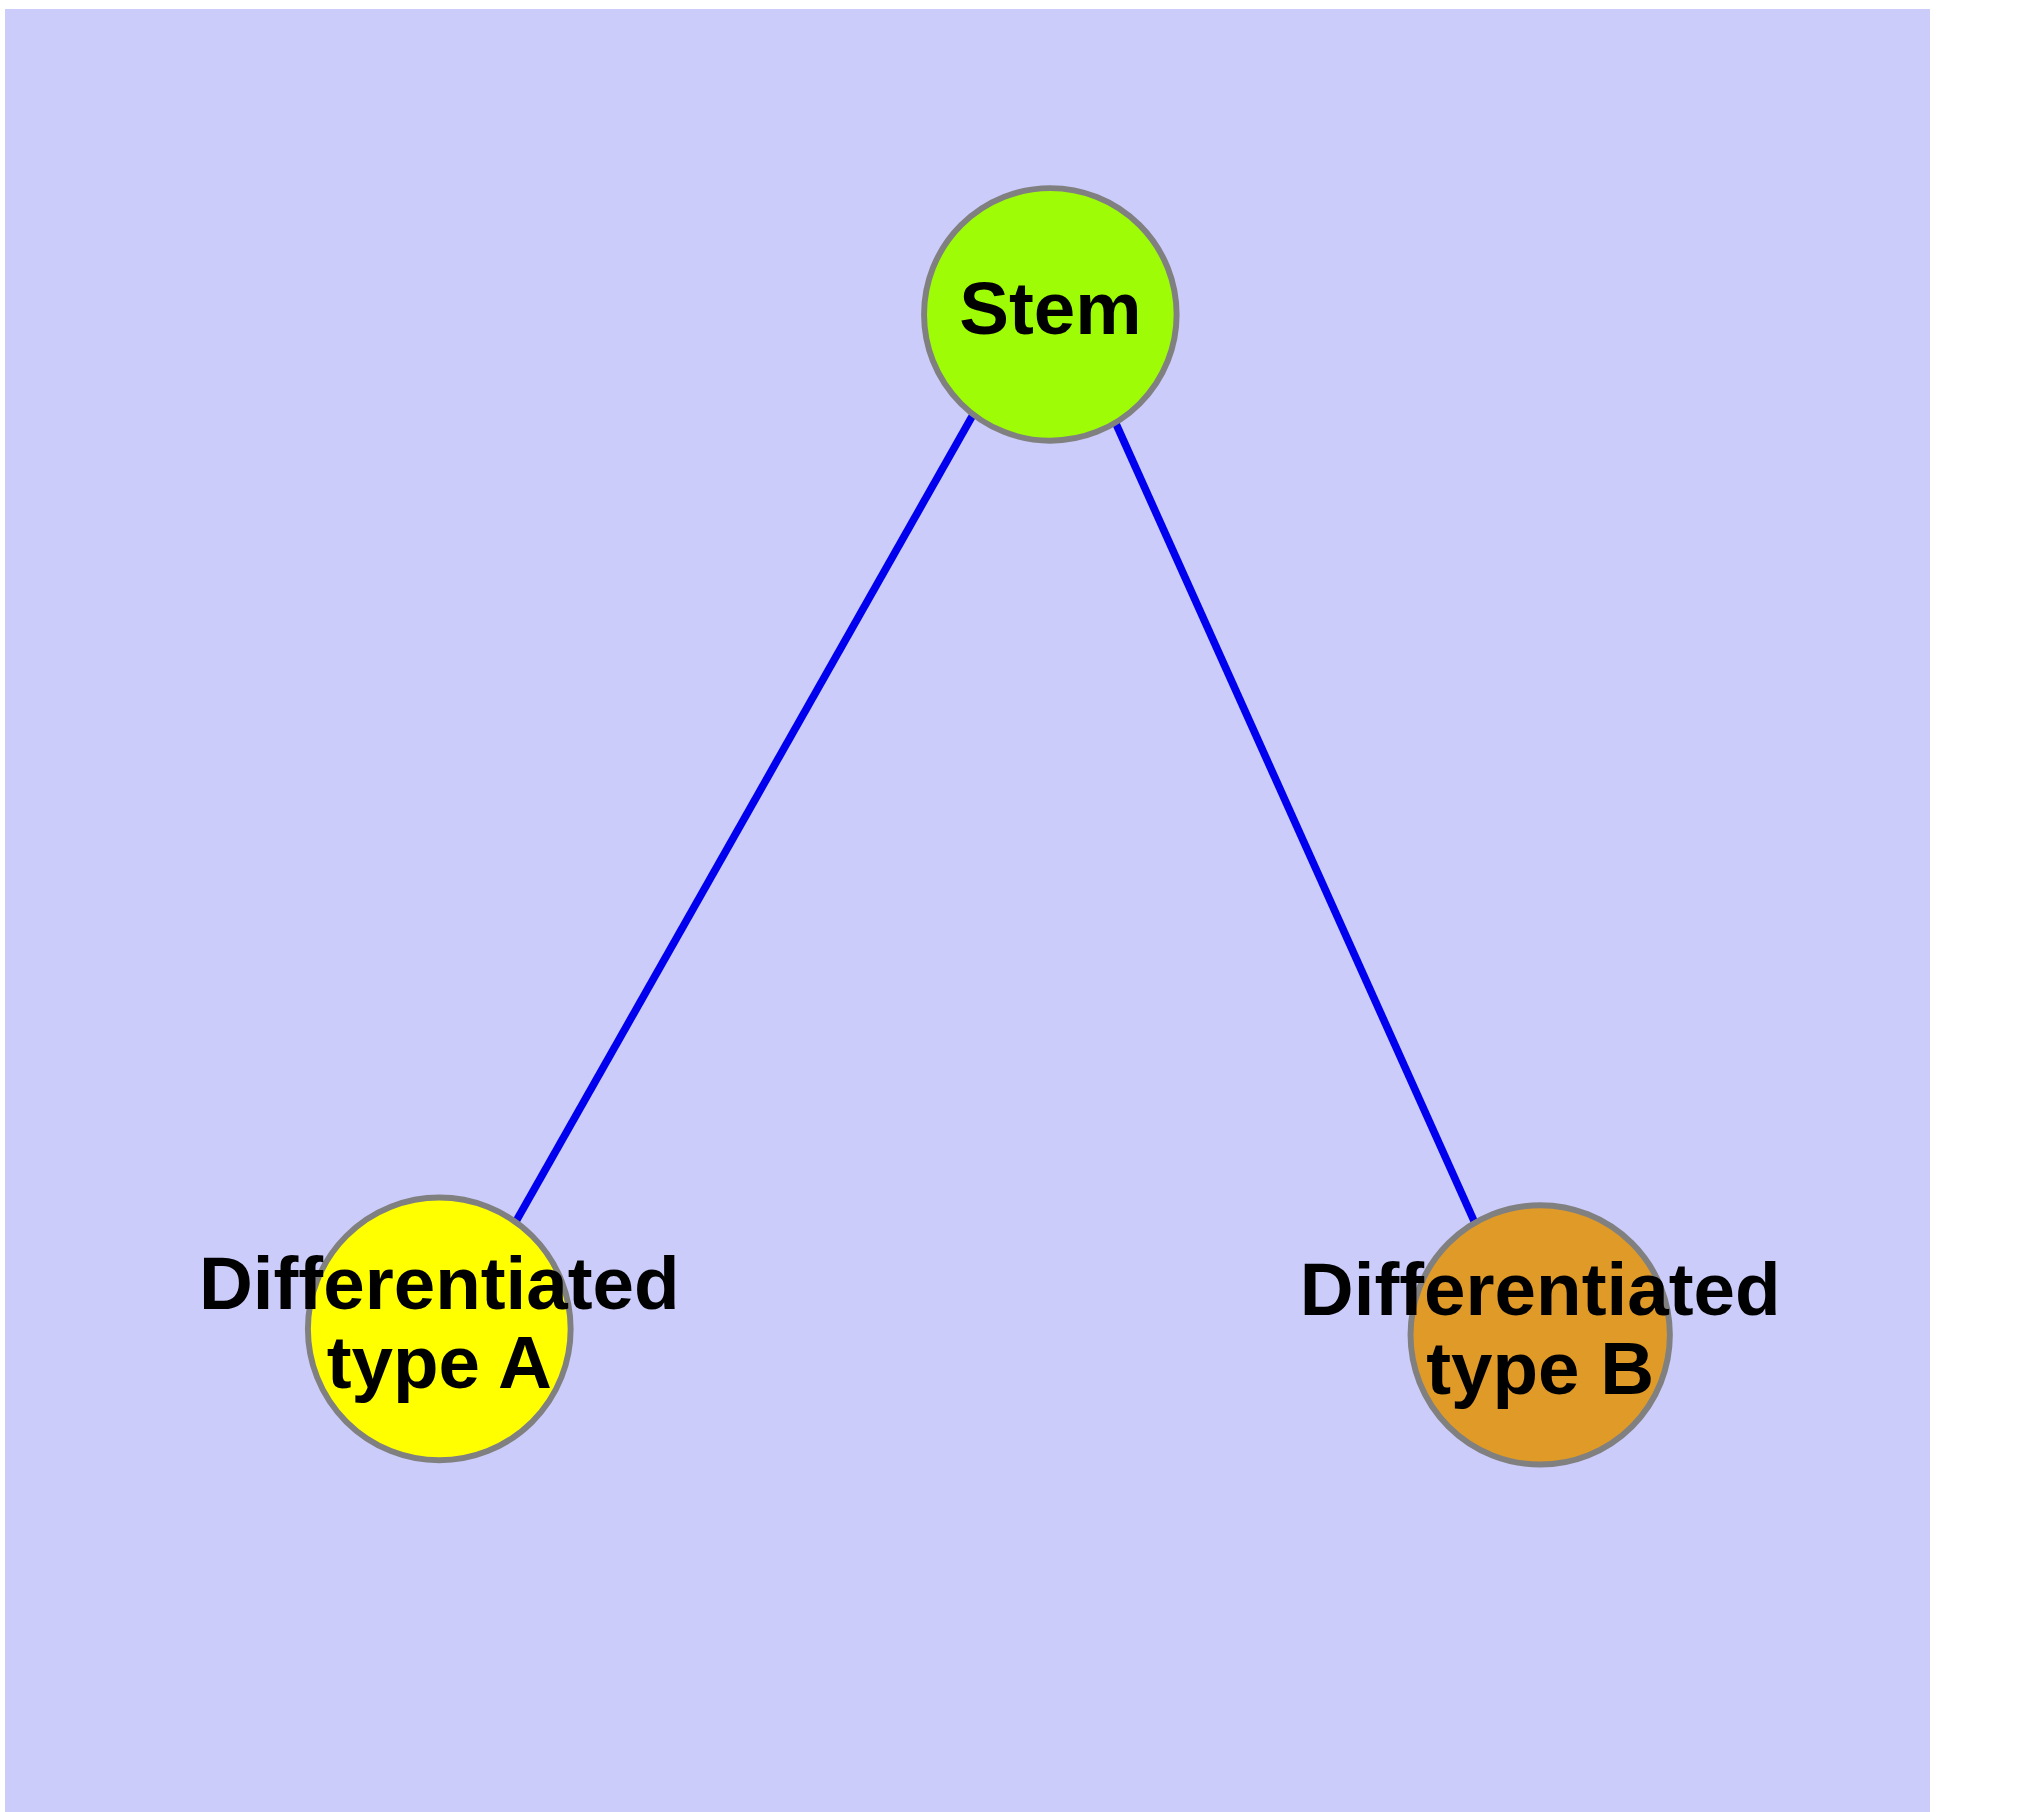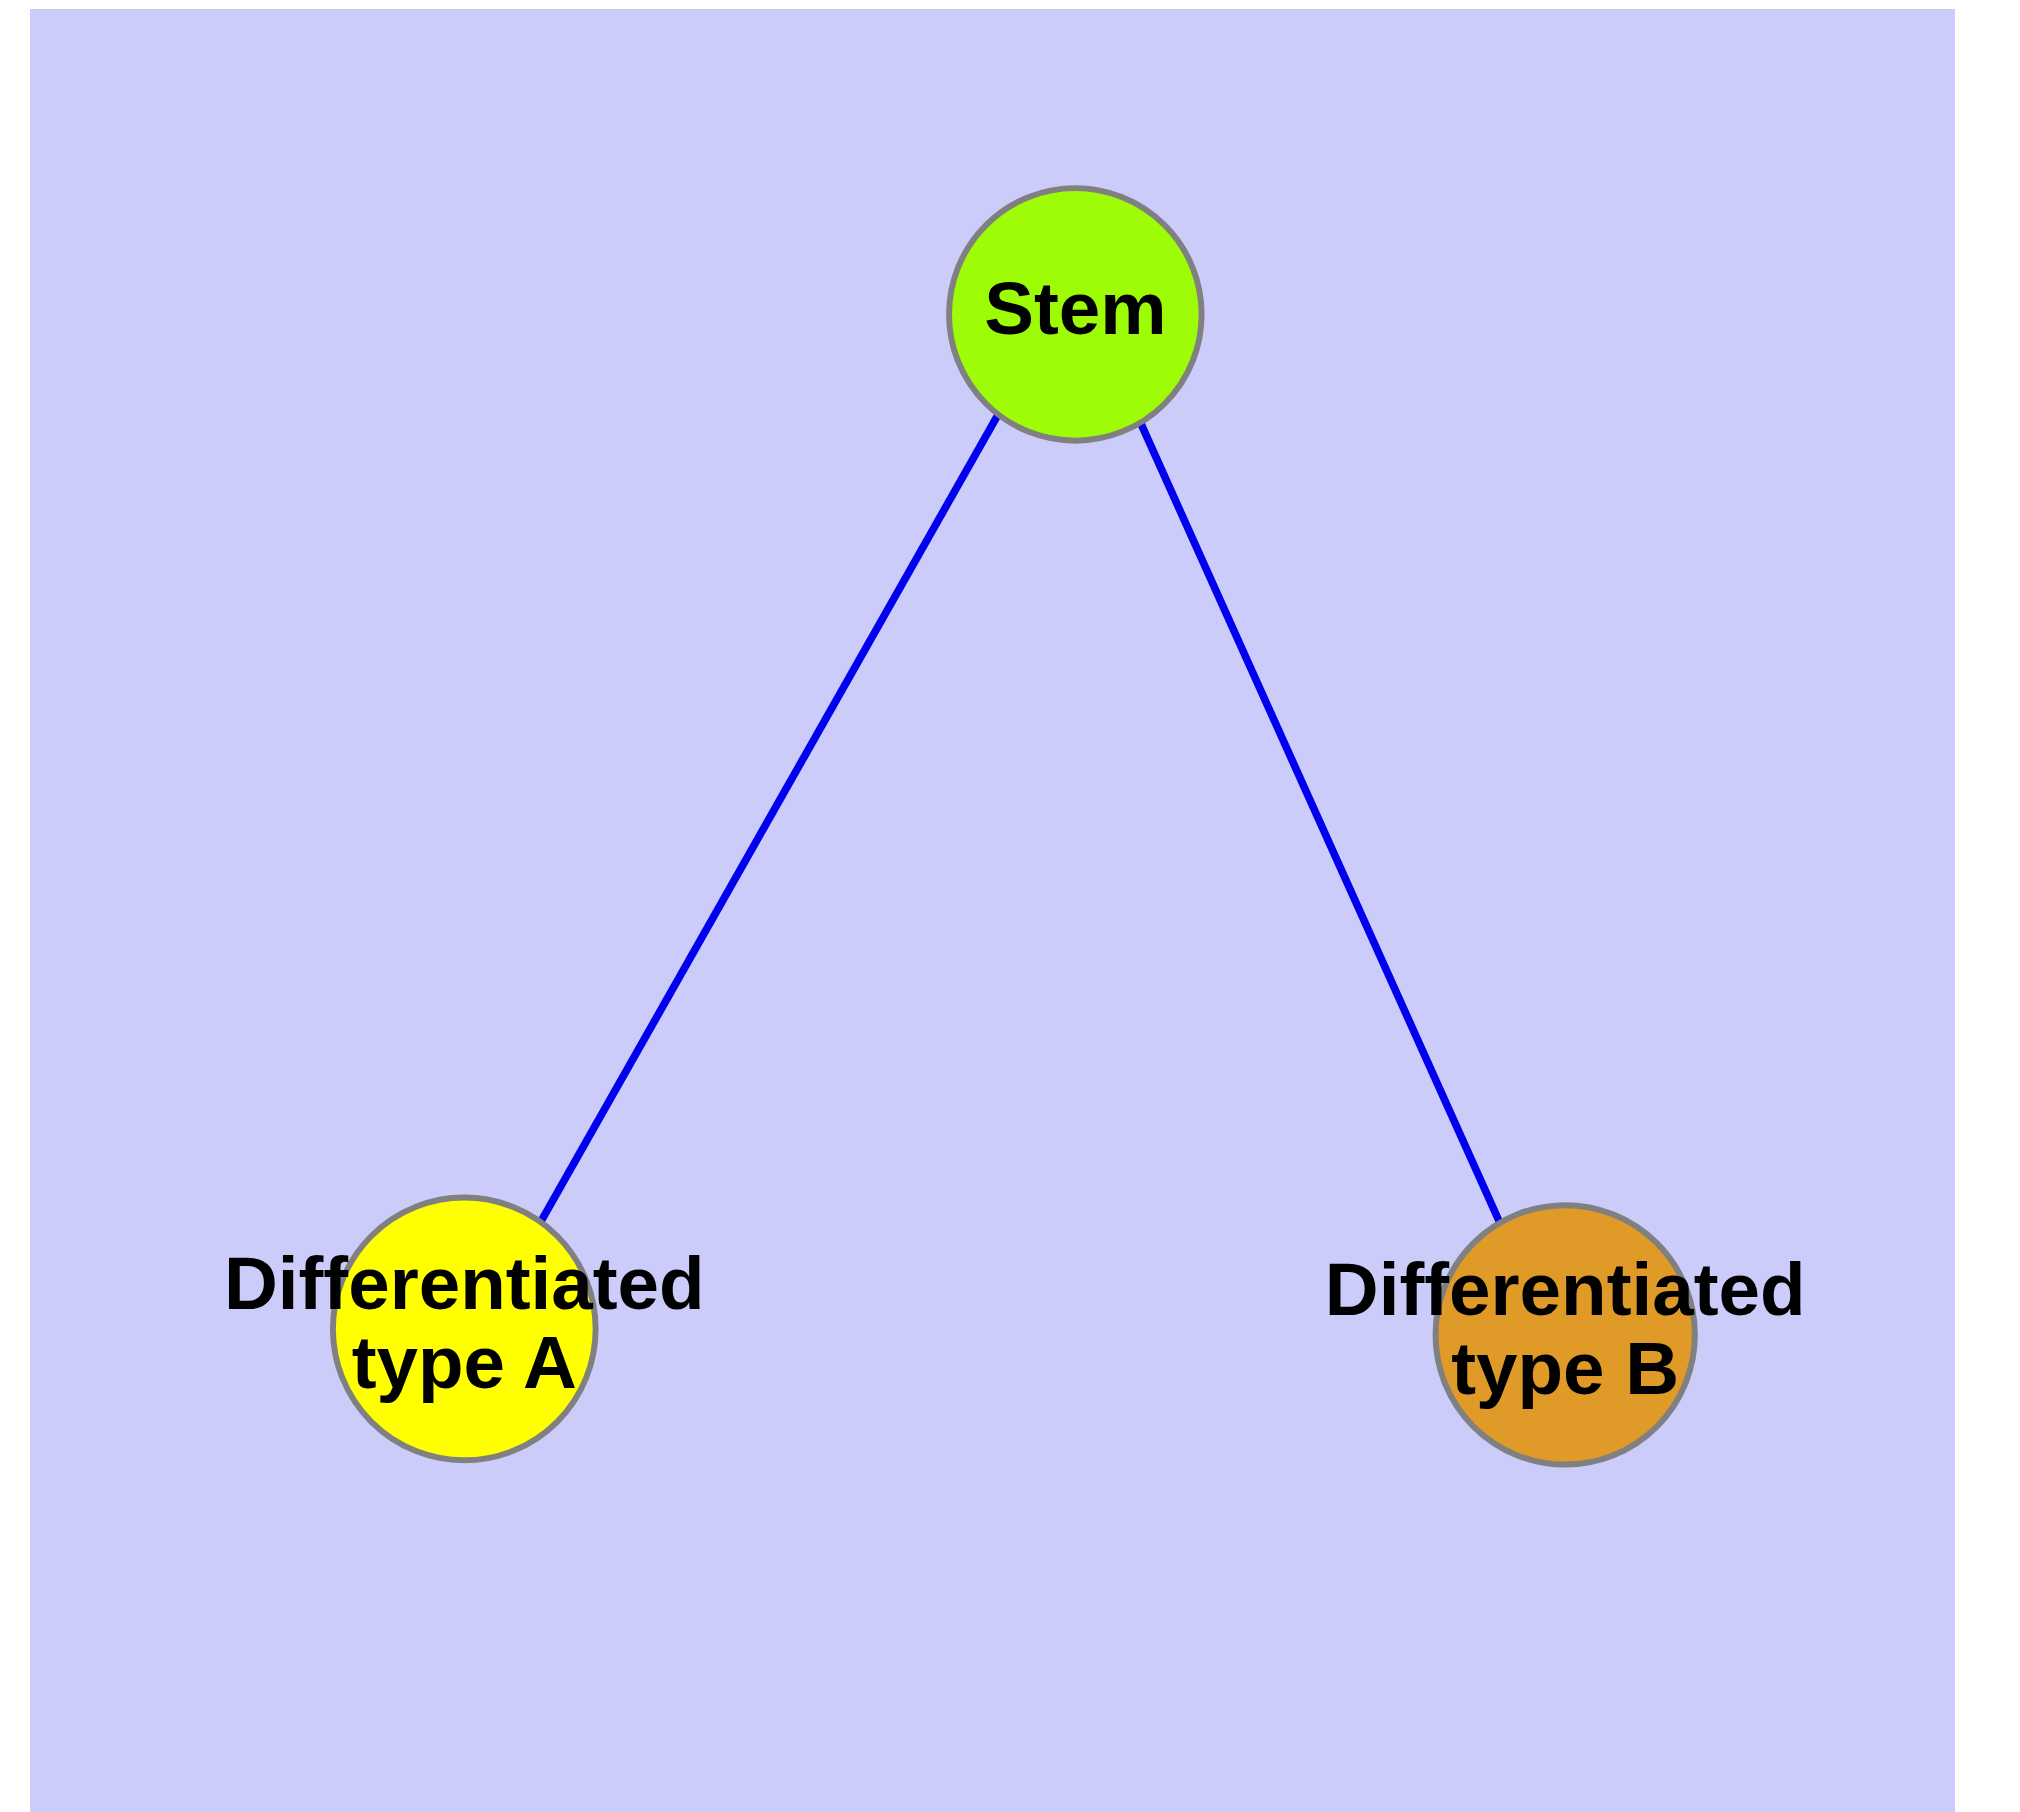--- a/index.html
+++ b/index.html
@@ -47,21 +47,21 @@
     font-weight: bold;
     fill: #000000;
     text-anchor: middle;
     dominant-baseline: middle;
     paint-order: normal;
   }
 </style>
 </head>
 <body>
 
-<div id="canvas-root" style="width: 1930px; height: 1812px; margin-left: 25px;">
+<div id="canvas-root" style="width: 1930px; height: 1812px;">
   <div id="plot-area" style="background: rgb(204, 204, 250);"></div>
 
   <svg id="graph-svg" viewBox="0 0 2384 2138" xmlns="http://www.w3.org/2000/svg">
 
     <g id="edges-layer">
       <line class="edge-line" id="edge-0" x1="1148" y1="489" x2="608" y2="1442" stroke="#0000ee" stroke-width="9"></line>
       <line class="edge-line" id="edge-1" x1="1316" y1="499" x2="1740" y2="1443" stroke="#0000ee" stroke-width="9"></line>
     </g>
 
     <g id="nodes-layer">

